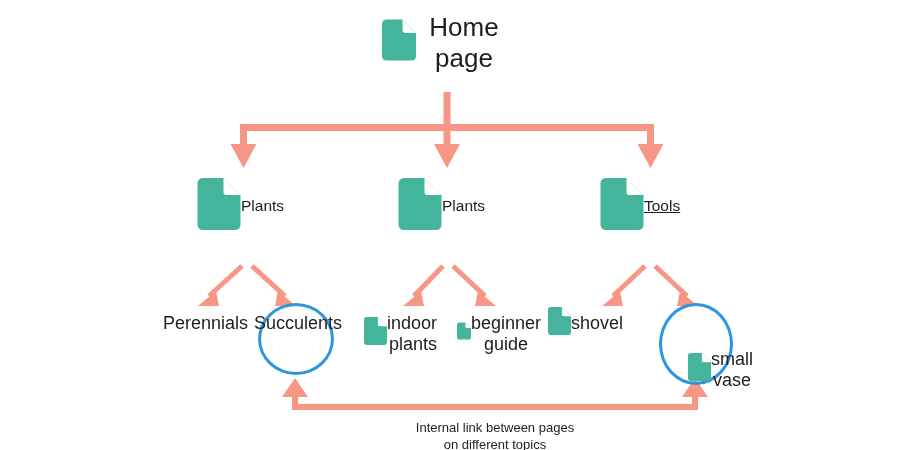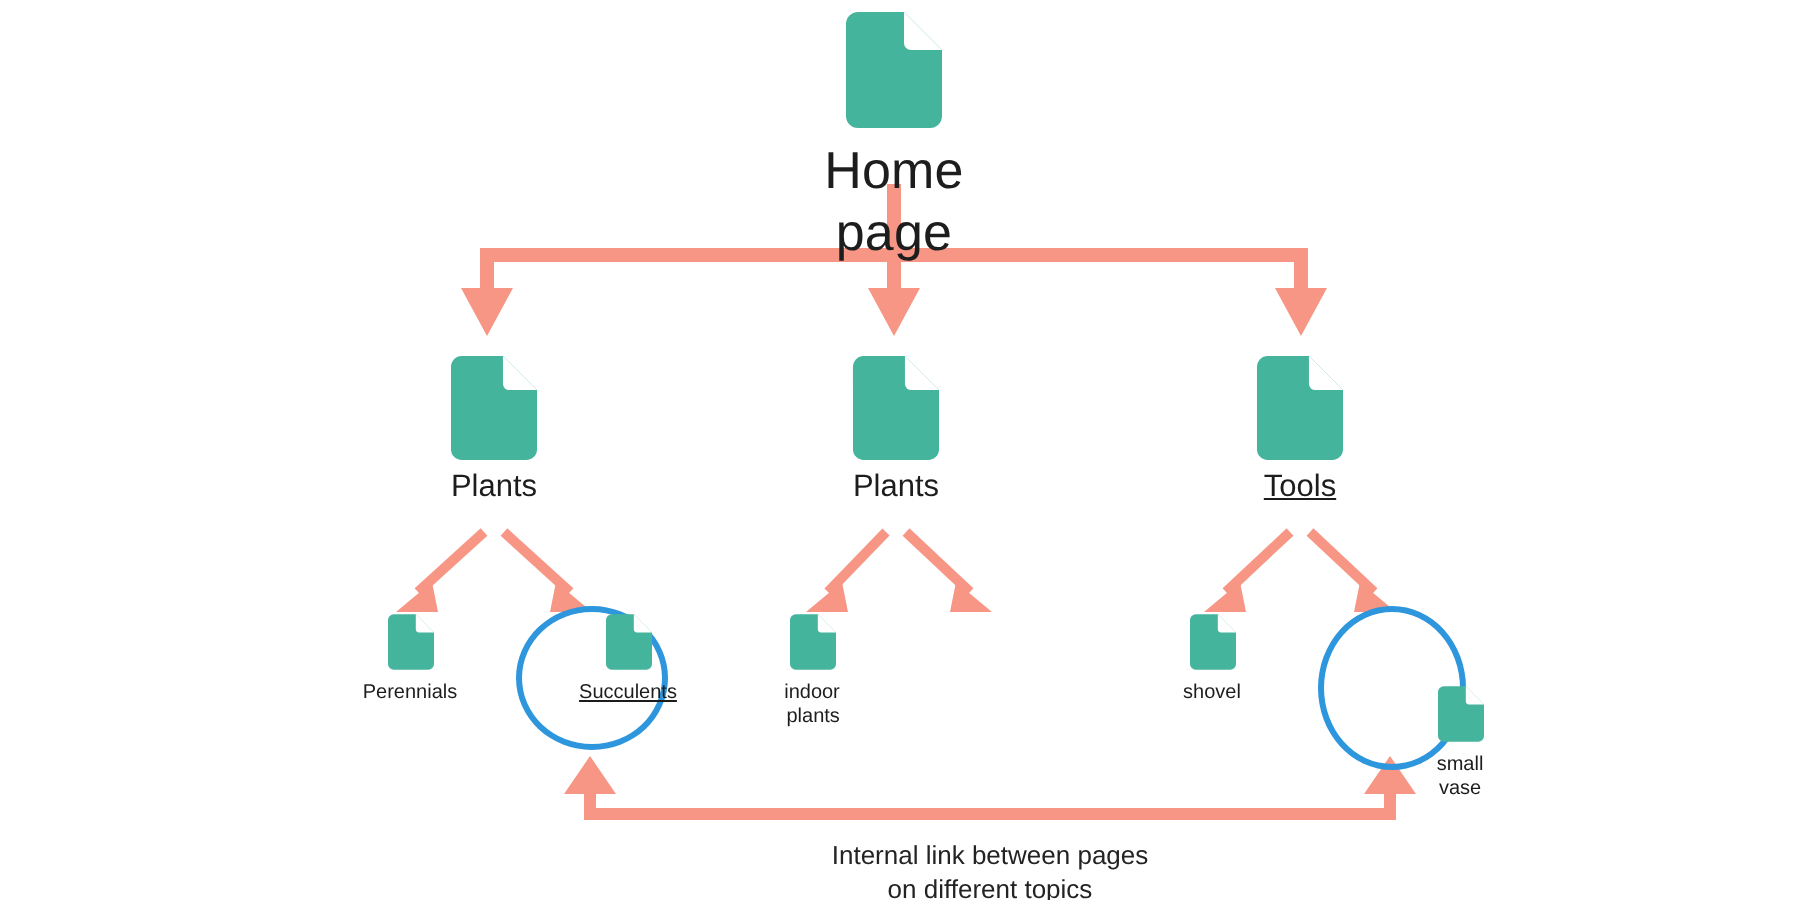--- a/index.html
+++ b/index.html
@@ -22,21 +22,21 @@
     position: absolute;
     left: 0;
     top: 0;
     width: 900px;
     height: 450px;
     pointer-events: none;
   }
   .node {
     position: absolute;
     display: flex;
-    flex-direction: column;
+    flex-direction: row;
     align-items: center;
     text-align: center;
     color: #1c1c1c;
   }
   .doc-icon {
     display: block;
   }
   .node-label {
     white-space: pre-line;
     line-height: 1.18;
@@ -45,21 +45,21 @@
   .level1 .node-label {
     font-size: 26px;
     margin-top: 6px;
     letter-spacing: 0.1px;
   }
   .level2 .node-label {
     font-size: 15.5px;
     margin-top: 5px;
   }
   .level3 .node-label {
-    font-size: 10px;
+    font-size: 18px;
     margin-top: 6px;
   }
   .caption {
     position: absolute;
     width: 360px;
     text-align: center;
     font-size: 13px;
     line-height: 1.28;
     color: #232323;
     white-space: pre-line;
@@ -169,39 +169,47 @@
   </div>
 
   <div class="node level3" style="left:163px; top:307px; width:84px;">
     <svg class="doc-icon" width="23" height="28" viewBox="0 0 48 58">
       <path fill="#45b49c" d="M6,0 H29 L48,19 V52 A6,6 0 0,1 42,58 H6 A6,6 0 0,1 0,52 V6 A6,6 0 0,1 6,0 Z"></path>
       <path fill="#ffffff" d="M29,0 L48,19 H32.5 A3.5,3.5 0 0,1 29,15.5 Z"></path>
     </svg>
     <div class="node-label">Perennials</div>
   </div>
 
-  <div class="node level3" style="left:272px; top:307px; width:84px;text-decoration:underline;">
+  <div class="node level3" style="left:254px; top:307px; width:84px;">
     <svg class="doc-icon" width="23" height="28" viewBox="0 0 48 58">
       <path fill="#45b49c" d="M6,0 H29 L48,19 V52 A6,6 0 0,1 42,58 H6 A6,6 0 0,1 0,52 V6 A6,6 0 0,1 6,0 Z"></path>
       <path fill="#ffffff" d="M29,0 L48,19 H32.5 A3.5,3.5 0 0,1 29,15.5 Z"></path>
     </svg>
     <div class="node-label">Succulents</div>
   </div>
 
   <div class="node level3" style="left:364px; top:307px; width:84px;text-align:right;">
     <svg class="doc-icon" width="23" height="28" viewBox="0 0 48 58">
       <path fill="#45b49c" d="M6,0 H29 L48,19 V52 A6,6 0 0,1 42,58 H6 A6,6 0 0,1 0,52 V6 A6,6 0 0,1 6,0 Z"></path>
       <path fill="#ffffff" d="M29,0 L48,19 H32.5 A3.5,3.5 0 0,1 29,15.5 Z"></path>
     </svg>
     <div class="node-label">indoor
 plants</div>
   </div>
 
-
-  <div class="node level3" style="left:564px; top:307px; width:84px;text-align:right;">
+  <div class="node level3" style="left:457px; top:307px; width:84px;">
+    <svg class="doc-icon" width="23" height="28" viewBox="0 0 48 58">
+      <path fill="#45b49c" d="M6,0 H29 L48,19 V52 A6,6 0 0,1 42,58 H6 A6,6 0 0,1 0,52 V6 A6,6 0 0,1 6,0 Z"></path>
+      <path fill="#ffffff" d="M29,0 L48,19 H32.5 A3.5,3.5 0 0,1 29,15.5 Z"></path>
+    </svg>
+    <div class="node-label">beginner
+guide</div>
+  </div>
+
+  <div class="node level3" style="left:548px; top:307px; width:84px;text-align:right;">
     <svg class="doc-icon" width="23" height="28" viewBox="0 0 48 58">
       <path fill="#45b49c" d="M6,0 H29 L48,19 V52 A6,6 0 0,1 42,58 H6 A6,6 0 0,1 0,52 V6 A6,6 0 0,1 6,0 Z"></path>
       <path fill="#ffffff" d="M29,0 L48,19 H32.5 A3.5,3.5 0 0,1 29,15.5 Z"></path>
     </svg>
     <div class="node-label">shovel</div>
   </div>
 
   <div class="node level3" style="left:688px; top:307px; width:84px;margin-top:36px;">
     <svg class="doc-icon" width="23" height="28" viewBox="0 0 48 58">
       <path fill="#45b49c" d="M6,0 H29 L48,19 V52 A6,6 0 0,1 42,58 H6 A6,6 0 0,1 0,52 V6 A6,6 0 0,1 6,0 Z"></path>

